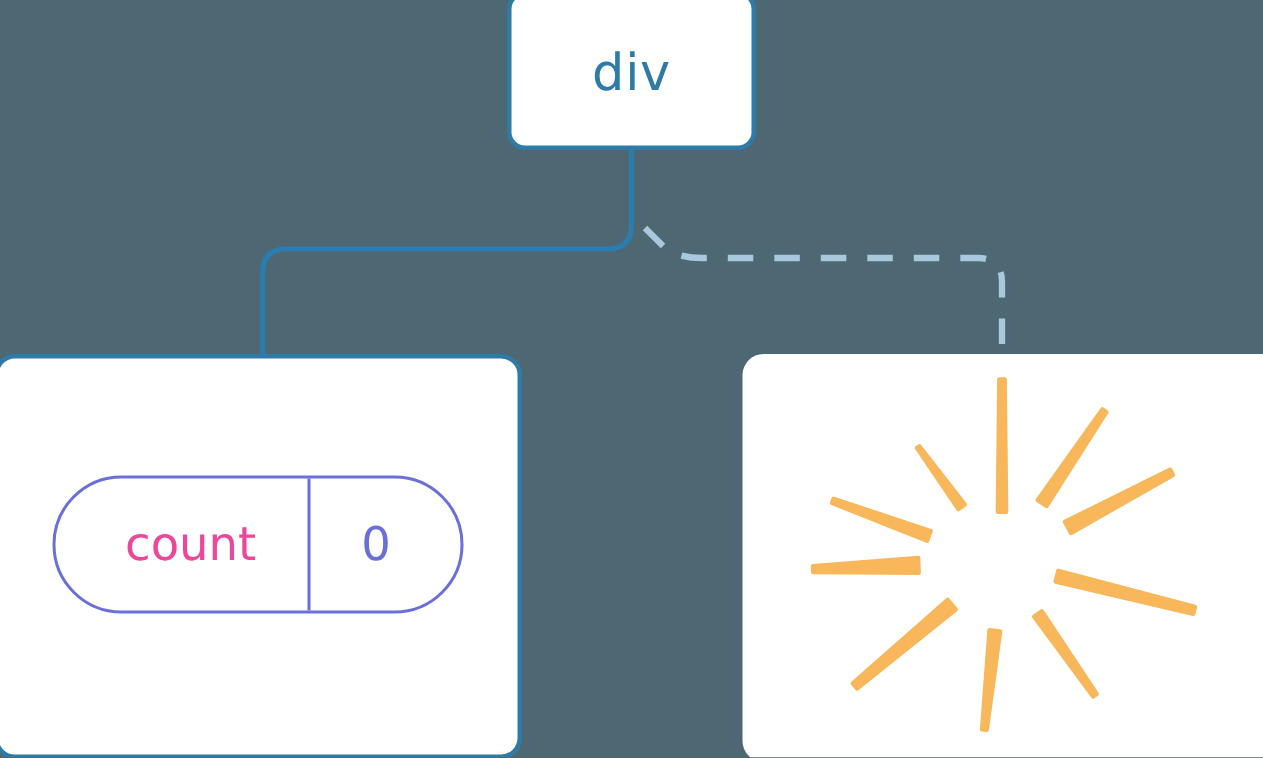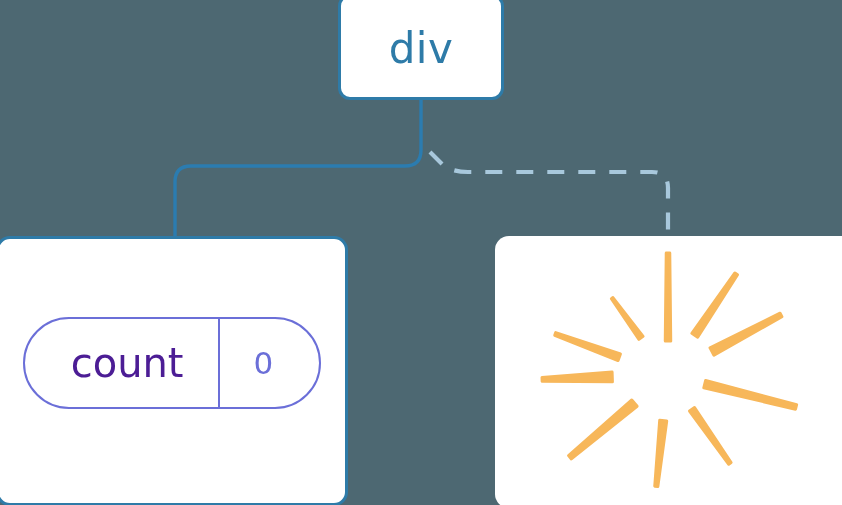--- a/index.html
+++ b/index.html
@@ -36,21 +36,21 @@
     left: 338px;
     top: -6px;
     width: 166px;
     height: 106px;
     border-radius: 12px;
     display: flex;
     align-items: center;
     justify-content: center;
   }
   #node-root .node-title {
-    font-size: 42px;
+    font-size: 34px;
     color: #2e7ba8;
     letter-spacing: 0.5px;
     line-height: 1;
     padding-top: 4px;
   }
 
   #node-counter {
     left: -4px;
     top: 236px;
     width: 352px;
@@ -77,22 +77,22 @@
     display: flex;
     align-items: stretch;
     background: #ffffff;
     box-sizing: border-box;
   }
   .state-pill .pill-key {
     display: flex;
     align-items: center;
     justify-content: center;
     padding: 0 34px 0 46px;
-    font-size: 40px;
-    color: #4c1d95;
+    font-size: 31px;
+    color: #ec4899;
     line-height: 1;
   }
   .state-pill .pill-divider {
     width: 2px;
     background: #6b6fd8;
     flex: 0 0 auto;
   }
   .state-pill .pill-value {
     display: flex;
     align-items: center;

